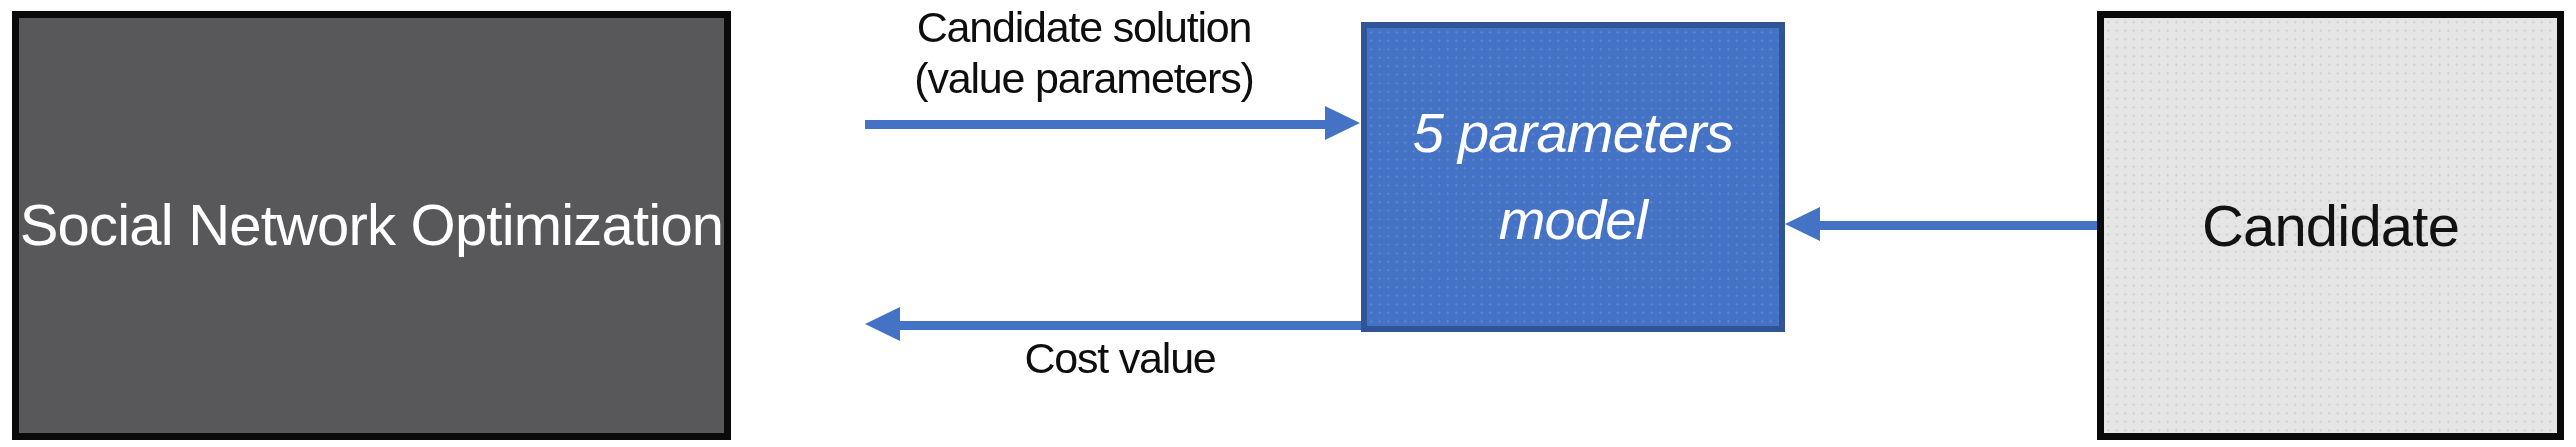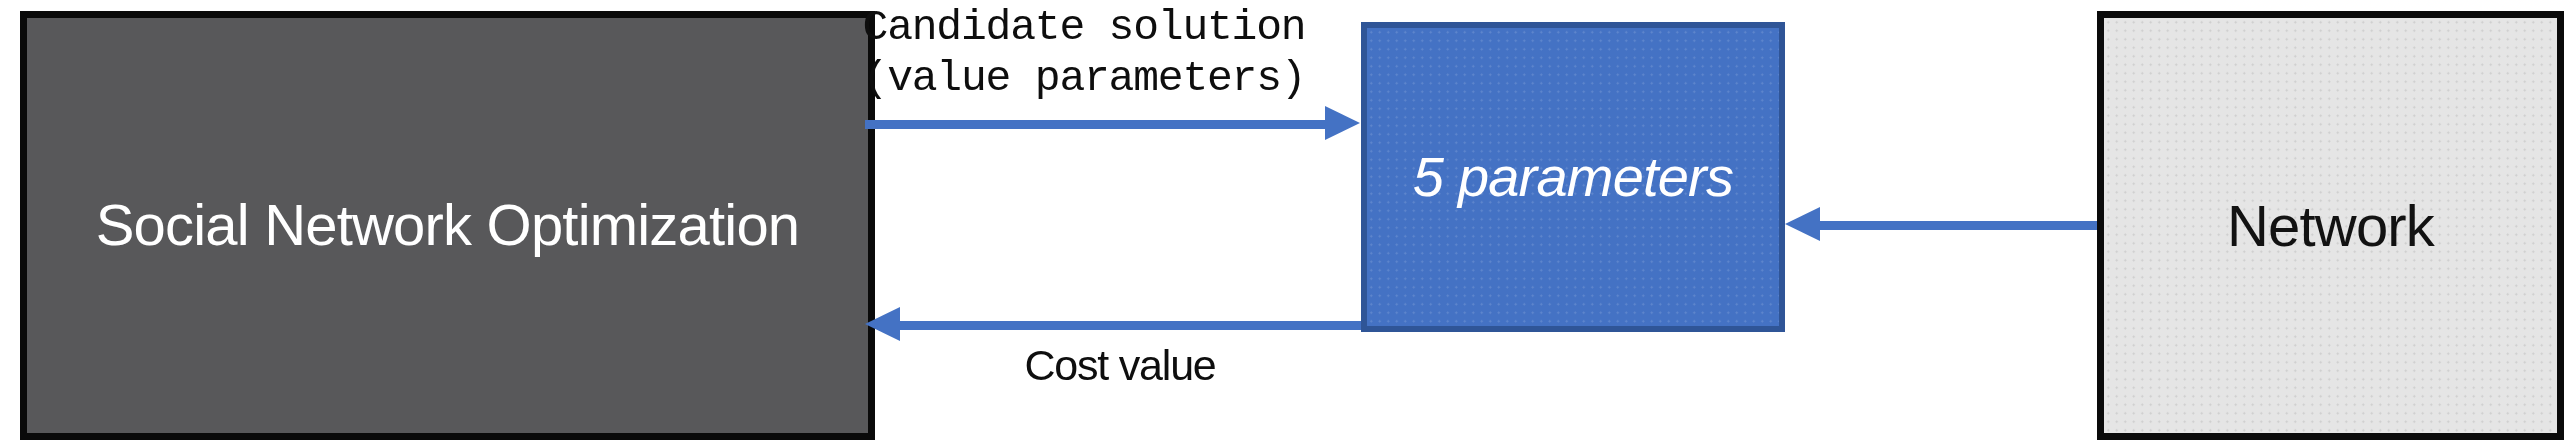--- a/index.html
+++ b/index.html
@@ -19,22 +19,22 @@
   
   .box {
     position: absolute;
     box-sizing: border-box;
     display: flex;
     align-items: center;
     justify-content: center;
     text-align: center;
   }
   .box-optimizer {
-    left: 20px; top: 10.8px;
-    width: 855px; height: 429px;
+    left: 12px; top: 10.8px;
+    width: 719px; height: 429px;
     background: var(--optimizer-fill, #58585a);
     border: 7px solid var(--optimizer-border, #0a0a0a);
   }
   .box-optimizer .box-text {
     color: var(--optimizer-text, #ffffff);
     font-size: 58px;
     letter-spacing: -0.8px;
     line-height: 1.1;
     white-space: nowrap;
   }
@@ -97,42 +97,43 @@
   .arrow-label {
     position: absolute;
     transform: translateX(-50%);
     text-align: center;
     color: var(--label-text, #0e0e0e);
     font-size: 43px;
     letter-spacing: -1.2px;
     line-height: 51px;
     white-space: nowrap;
   }
-  .label-candidate { left: 1084px; top: 1.5px; font-family: Liberation Mono, monospace; }
-  .label-cost      { left: 1120px; top: 340px; text-align: right; }
+  .label-candidate { left: 1084px; top: 1.5px; }
+  .label-cost      { left: 1120px; top: 333px; text-align: right; }
   .arrow-label span { display: block; }
 </style>
 </head>
 <body>
 
 <div class="canvas">
 
   <div class="box box-optimizer">
     <span class="box-text">Social Network Optimization</span>
   </div>
 
   <div class="box box-model">
     <span class="box-text">
       <span>5 parameters</span>
+      <span>model</span>
     </span>
   </div>
 
   <div class="box box-dataset">
     <span class="box-text">
-      <span>Network</span>
+      <span>Candidate</span>
     </span>
   </div>
 
   <div class="arrow-shaft shaft-candidate"></div>
   <div class="arrow-head arrow-head-right head-candidate"></div>
   <div class="arrow-label label-candidate">
     <span>Candidate solution</span>
     <span>(value parameters)</span>
   </div>
 

